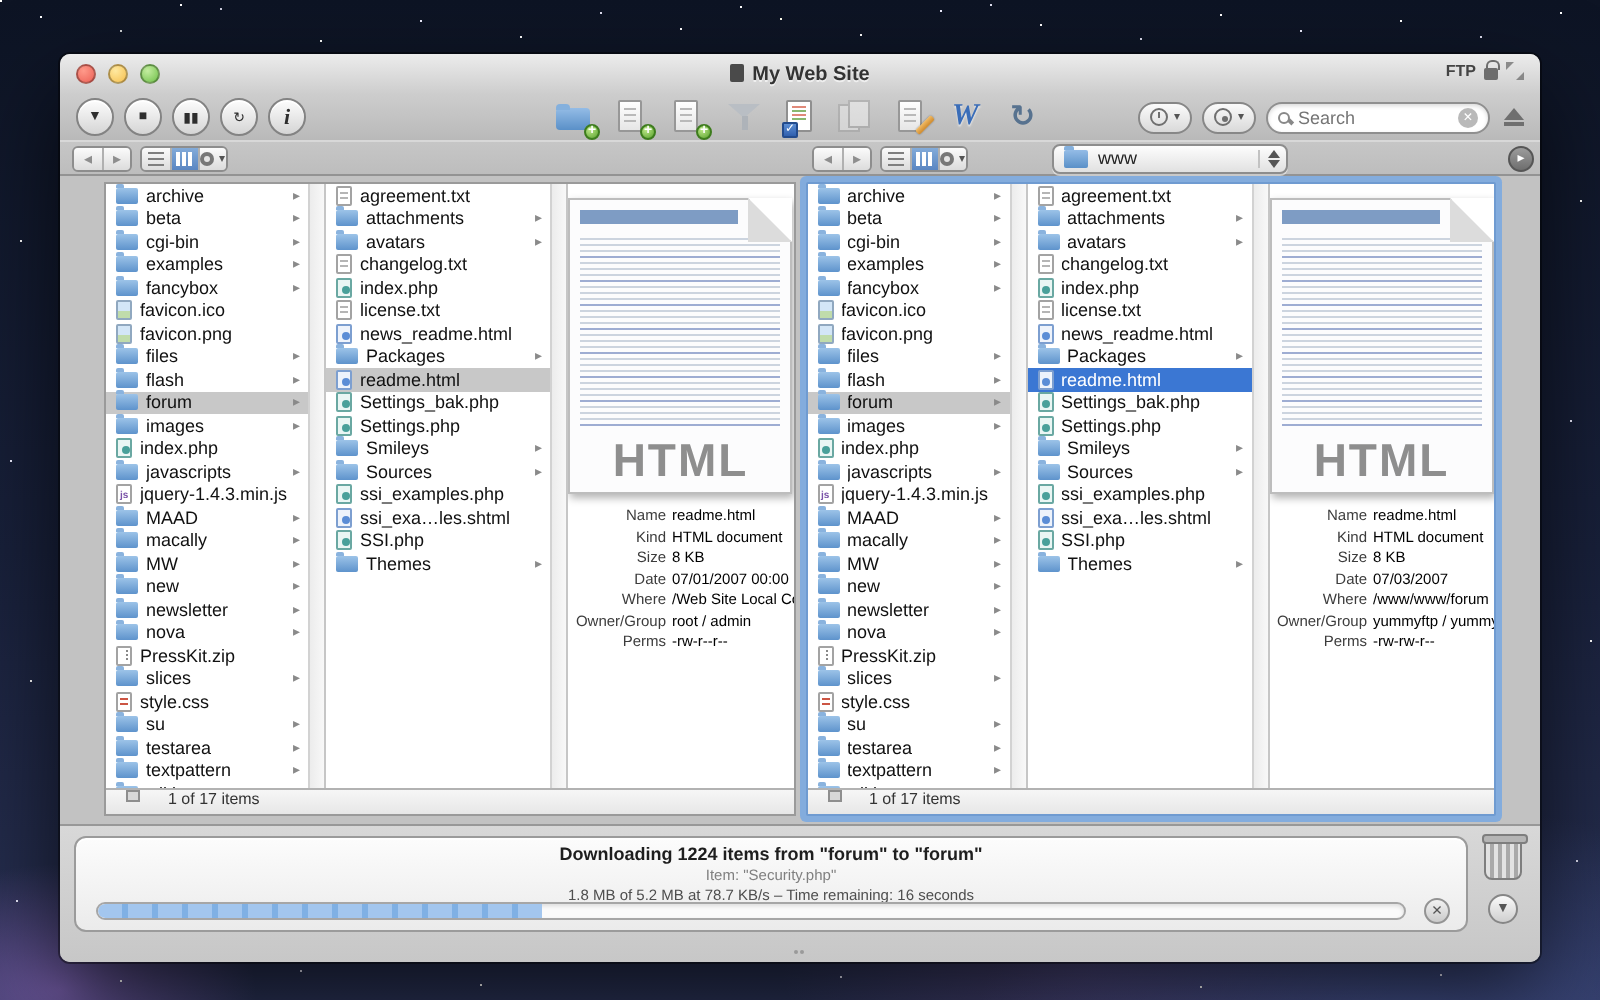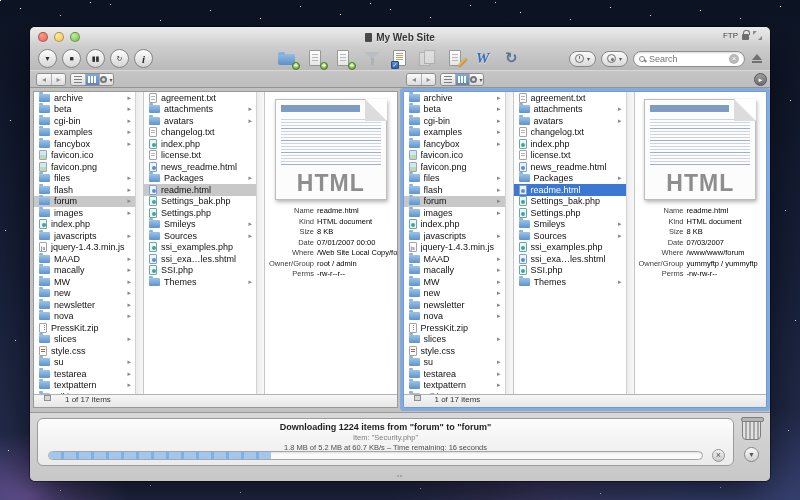--- a/index.html
+++ b/index.html
@@ -30,21 +30,21 @@
     position:relative;display:flex;align-items:center;flex:none}
   .lights{position:absolute;left:8px;top:5px;display:flex;gap:6px}
   .light{width:10px;height:10px;border-radius:50%;border:1px solid rgba(0,0,0,.3)}
   .light.r{background:radial-gradient(circle at 35% 30%,#ff9a8a,#ec6157)}
   .light.y{background:radial-gradient(circle at 35% 30%,#ffe9a0,#f5bf4f)}
   .light.g{background:radial-gradient(circle at 35% 30%,#c4eda0,#6fc049)}
   .wtitle{position:absolute;left:0;right:0;text-align:center;font-size:10px;font-weight:bold;color:#333;
     text-shadow:0 1px 0 rgba(255,255,255,.6)}
   .titleicon{display:inline-block;width:7px;height:9px;background:#4a4a4a;border-radius:1px;margin-right:4px;vertical-align:-1px}
   .tbar-right{position:absolute;right:8px;top:4px;display:flex;align-items:center;gap:4px}
-  .proto{font-size:8px;color:#444;font-weight:normal}
+  .proto{font-size:8px;color:#444;font-weight:bold}
   .lock{width:7px;height:6px;background:#6d6d6d;border-radius:1px;position:relative;margin-top:3px}
   .lock::before{content:"";position:absolute;left:1px;top:-4px;width:5px;height:4px;border:1px solid #6d6d6d;border-bottom:none;border-radius:3px 3px 0 0}
   .rsz{width:9px;height:9px;position:relative;opacity:.7}
   .rsz::before{content:"";position:absolute;left:0;top:0;border-top:4px solid #666;border-right:4px solid transparent}
   .rsz::after{content:"";position:absolute;right:0;bottom:0;border-bottom:4px solid #666;border-left:4px solid transparent}
 
   
   .toolbar{height:23px;background:linear-gradient(#cdcdcd,#b9b9b9);display:flex;align-items:center;
     padding:0 8px;position:relative;flex:none}
   .leftbtns{display:flex;gap:5px}
@@ -118,21 +118,21 @@
     display:flex;align-items:center;padding:0 3px 0 5px;gap:5px;font-size:9px;color:#222;box-shadow:0 1px 0 rgba(255,255,255,.5)}
   .minifolder{width:12px;height:9px;background:linear-gradient(#94bce6,#5a90c8);border-radius:1px;position:relative;flex:none}
   .minifolder::before{content:"";position:absolute;top:-2px;left:0;width:5px;height:2px;background:#84b0dd;border-radius:1px 1px 0 0}
   .stepper{margin-left:auto;display:flex;flex-direction:column;align-items:center;gap:1px;padding-left:4px;border-left:1px solid #c2c2c2}
   .stepper .u{border-left:3px solid transparent;border-right:3px solid transparent;border-bottom:4px solid #555}
   .stepper .d{border-left:3px solid transparent;border-right:3px solid transparent;border-top:4px solid #555}
   .playbtn{position:absolute;right:3px;top:2px;width:13px;height:13px;border-radius:50%;
     background:linear-gradient(#9c9c9c,#6e6e6e);border:1px solid #565656;color:#fff;font-size:7px;line-height:12px;text-align:center}
 
   
-  .panes{height:324px;display:flex;gap:5px;padding:3px 3px 4px;background:#c2c2c2;flex:none}
+  .panes{height:324px;display:flex;gap:5px;padding:3px 22px 4px;background:#c2c2c2;flex:none}
   .pane{flex:1;background:#fff;border:1px solid #9a9a9a;display:flex;flex-direction:column;overflow:hidden;min-width:0}
   .pane.active{box-shadow:0 0 0 3px rgba(120,168,226,.85);border-color:#6f9bd1;border-radius:1px}
   .cols{flex:1;display:flex;overflow:hidden}
   .col{overflow:hidden;font-size:9px;color:#111}
   .col.c1{width:101px;flex:none}
   .col.c2{width:112px;flex:none}
   .sbar{width:9px;flex:none;background:linear-gradient(90deg,#ececec,#f8f8f8);border-left:1px solid #d2d2d2;border-right:1px solid #c6c6c6}
   .col.preview{flex:1;min-width:0}
   .row{height:11.5px;display:flex;align-items:center;padding:0 2px 0 5px;gap:4px;white-space:nowrap}
   .row .nm{overflow:hidden;text-overflow:ellipsis}
@@ -154,21 +154,21 @@
     background:repeating-linear-gradient(#cc5544 0 1px,transparent 1px 2.5px)}
   .file-ic.zip::after{content:"";position:absolute;left:3.5px;top:1px;bottom:1px;width:1px;
     background:repeating-linear-gradient(#888 0 1px,transparent 1px 2px)}
   .file-ic.image{background:linear-gradient(#d3e6f7 55%,#c0dcab 55%);border-color:#90a8c0}
   .panestatus{height:13px;flex:none;border-top:1px solid #b2b2b2;background:linear-gradient(#f6f6f6,#e7e7e7);
     display:flex;align-items:flex-start;font-size:8px;color:#333;padding-left:10px;gap:6px}
   .statico{width:7px;height:6px;border:1px solid #8e8e8e;background:#d8d8d8;flex:none}
   .statustext{padding-left:8px}
 
   
-  .thumb{position:relative;width:112px;height:101px;margin:7px auto 6px;background:#fcfcfd;
+  .thumb{position:relative;width:112px;height:148px;margin:7px auto 6px;background:#fcfcfd;
     border:1px solid #bdbdbd;box-shadow:1px 2px 4px rgba(0,0,0,.3)}
   .thumb .hdr{position:absolute;left:5px;right:26px;top:5px;height:7px;background:#7e9cc4}
   .thumb .lines{position:absolute;left:5px;right:5px;top:17px;bottom:32px;
     background:
       repeating-linear-gradient(transparent 0 11px, rgba(120,140,200,.55) 11px 12px),
       repeating-linear-gradient(transparent 0 2px, #ccd4df 2px 3px)}
   .thumb .htmlbadge{position:absolute;bottom:2px;left:0;right:0;text-align:center;font-weight:bold;
     font-size:23px;color:#8e8e8e;letter-spacing:1px}
   .thumb .foldcover{position:absolute;top:-1px;right:-1px;border-top:22px solid #fff;border-left:22px solid transparent}
   .thumb .fold{position:absolute;top:-1px;right:-1px;border-bottom:22px solid #dcdcdc;border-right:22px solid transparent}
@@ -306,20 +306,28 @@
       <div class="navseg">
         <span class="s">
             <span class="ic-list"></span>
           </span>
         <span class="s on">
             <span class="ic-cols"></span>
           </span>
         <span class="s gearw">
             <span class="gear"></span>
             <span class="caret">▾</span>
+          </span>
+      </div>
+      <div class="pathdrop">
+        <span class="minifolder"></span>
+        <span>www</span>
+        <span class="stepper">
+            <span class="u"></span>
+            <span class="d"></span>
           </span>
       </div>
       <span class="playbtn">▸</span>
     </div>
   </div>
 
   <div class="panes">
 
     <div class="pane">
       <div class="cols">
@@ -806,21 +814,21 @@
         <span class="statustext">1 of 17 items</span>
       </div>
     </div>
 
   </div>
 
   <div class="bottom">
     <div class="tpanel">
       <div class="t1">Downloading 1224 items from "forum" to "forum"</div>
       <div class="t2">Item: "Security.php"</div>
-      <div class="t3">1.8 MB of 5.2 MB at 60.7 KB/s  –  Time remaining: 16 seconds</div>
+      <div class="t3">1.8 MB of 5.2 MB at 78.7 KB/s  –  Time remaining: 16 seconds</div>
       <div class="ptrack">
         <div class="pfill" style="width: 34%;"></div>
       </div>
       <div class="xbtn">×</div>
     </div>
     <div class="trash"></div>
     <div class="dlbtn">▼</div>
     <div class="nub">
         <i></i>
         <i></i>

